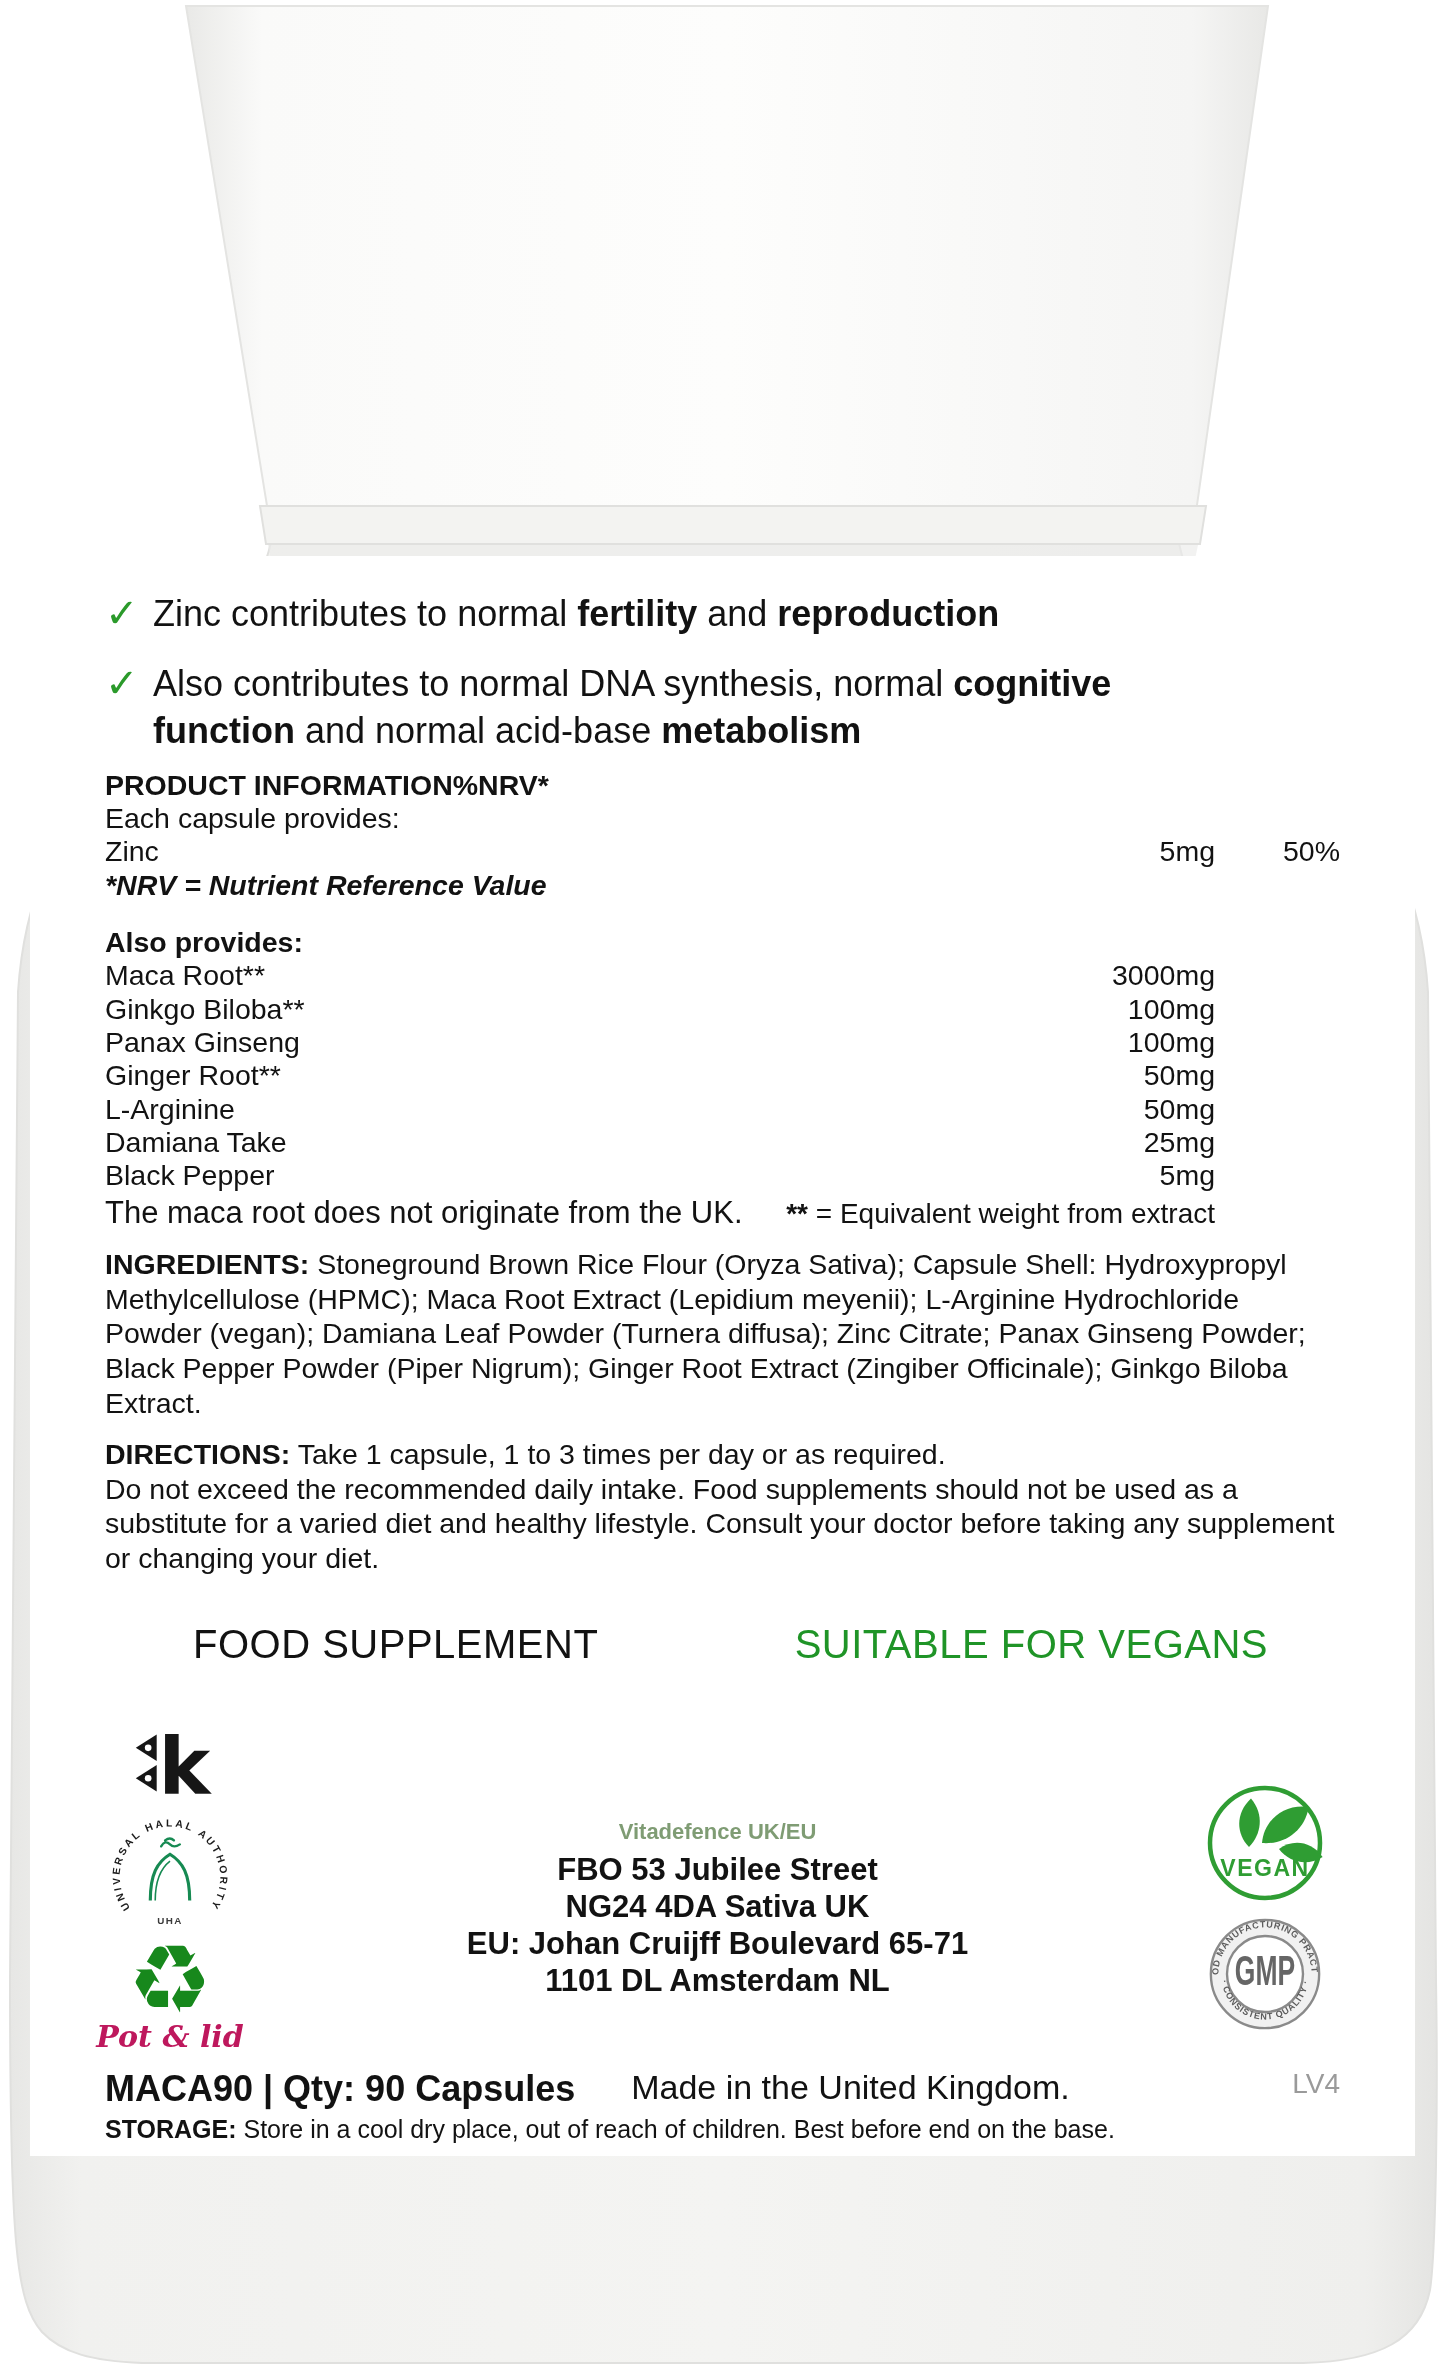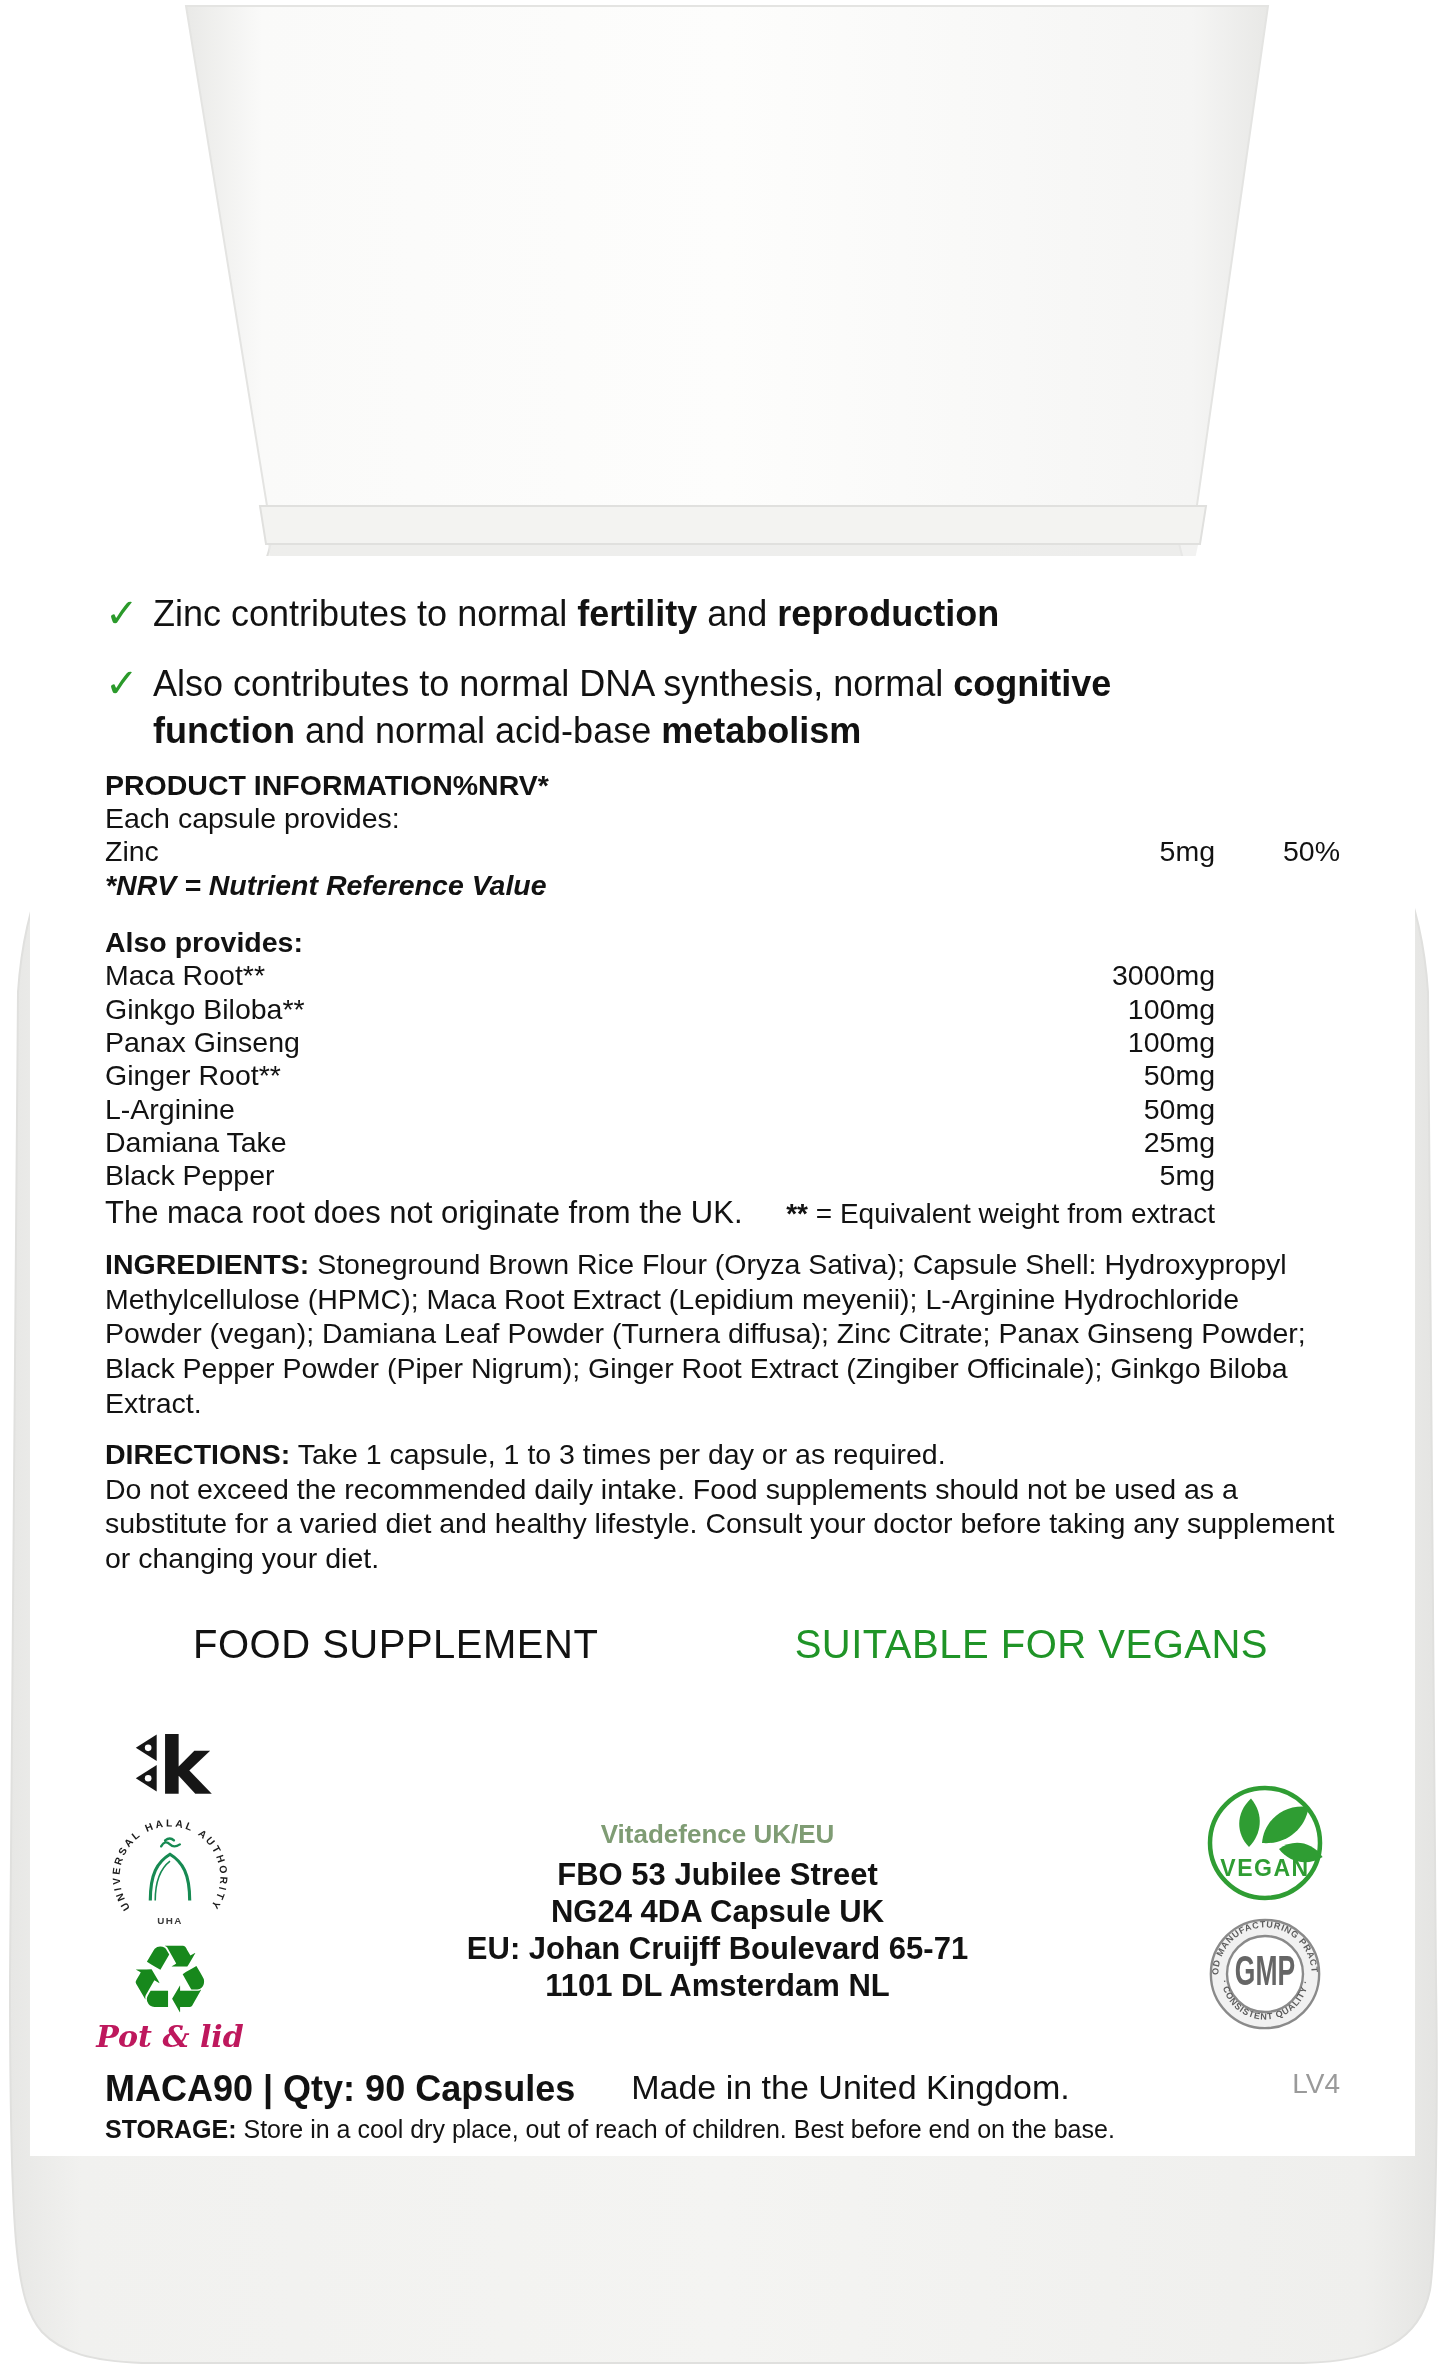--- a/index.html
+++ b/index.html
@@ -44,21 +44,21 @@
             font-size:40px;letter-spacing:.5px;}
   .supp-left{margin-left:88px;}
   .supp-right{color:#1f9427;margin-right:72px;}
 
   
   .logos-row{display:flex;margin-top:52px;}
   .cert-col{width:190px;margin-left:-30px;display:flex;flex-direction:column;align-items:center;}
   .addr-col{flex:1;text-align:center;margin-top:100px;}
   .badge-col{width:190px;margin-right:-20px;margin-top:64px;display:flex;
              flex-direction:column;align-items:center;gap:14px;}
-  .brand{font-size:26px;font-weight:700;color:#7f9c74;margin-bottom:6px;}
+  .brand{font-size:22px;font-weight:700;color:#7f9c74;margin-bottom:6px;}
   .addr-line{font-size:31px;font-weight:700;line-height:1.2;}
   .kosher{margin-top:6px;}
   .halal{margin-top:4px;}
   .recycle-icon{font-family:"DejaVu Sans",sans-serif;font-size:94px;line-height:1;
                 color:#17881c;margin-top:0;}
   .potlid{font-family:"DejaVu Serif",serif;font-style:italic;font-weight:700;
           font-size:30px;color:#be185d;margin-top:-8px;}
 
   
   .maca-row{display:flex;align-items:flex-start;margin-top:auto;}
@@ -227,21 +227,21 @@
           <text x="65" y="121" text-anchor="middle" font-family="Liberation Sans, sans-serif" font-size="10" font-weight="bold" fill="#3a3a3a" letter-spacing="1.5">UHA</text>
         </svg>
 
         <div class="recycle-icon">♻</div>
         <div class="potlid">Pot &amp; lid</div>
       </div>
 
       <div class="addr-col">
         <div class="brand">Vitadefence UK/EU</div>
         <div class="addr-line">FBO 53 Jubilee Street</div>
-        <div class="addr-line">NG24 4DA Capsule UK</div>
+        <div class="addr-line">NG24 4DA Sativa UK</div>
         <div class="addr-line">EU: Johan Cruijff Boulevard 65-71</div>
         <div class="addr-line">1101 DL Amsterdam NL</div>
       </div>
 
       <div class="badge-col">
 
         <svg width="120" height="120" viewBox="0 0 120 120">
           <circle cx="60" cy="60" r="55" fill="#ffffff" stroke="#2f9d33" stroke-width="4.5"></circle>
           <path d="M0 0 C-3 -15 6 -31 25 -34 C27 -16 15 -3 0 0 Z" fill="#2f9d33" transform="translate(44,64) rotate(-34) scale(1.15)"></path>
           <path d="M0 0 C-3 -15 6 -31 25 -34 C27 -16 15 -3 0 0 Z" fill="#2f9d33" transform="translate(57,60) rotate(16) scale(1.4)"></path>

